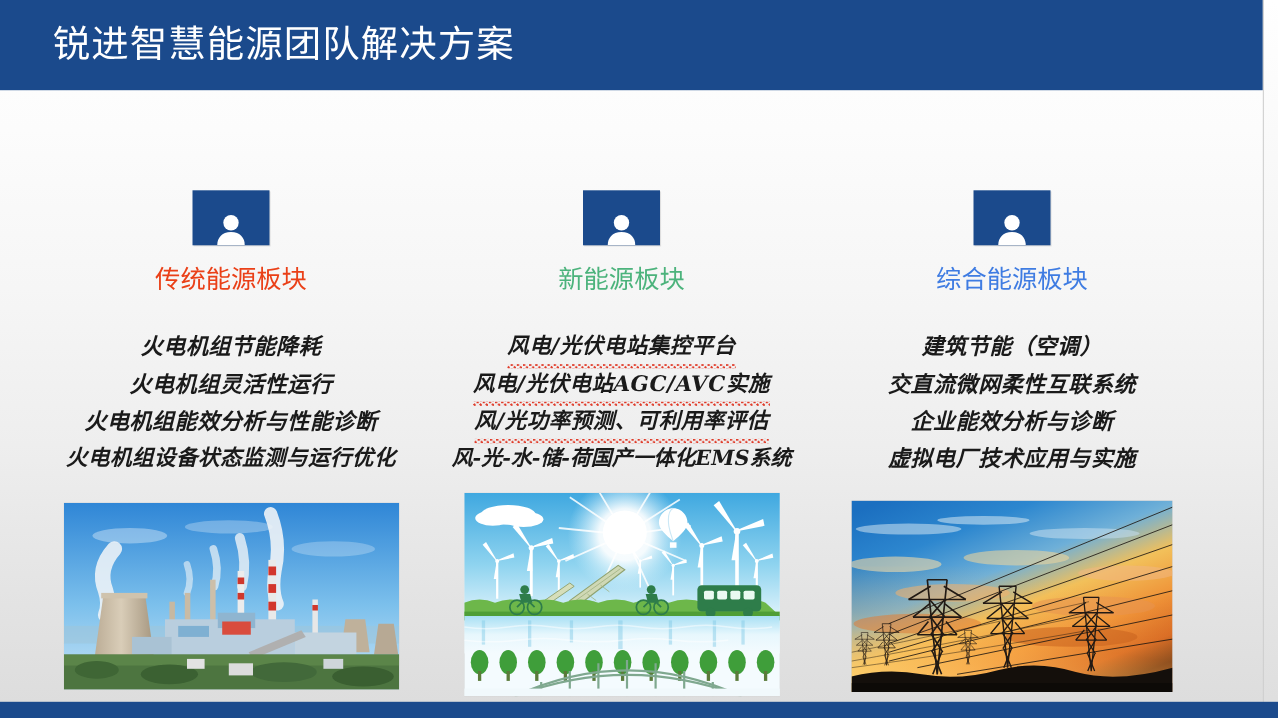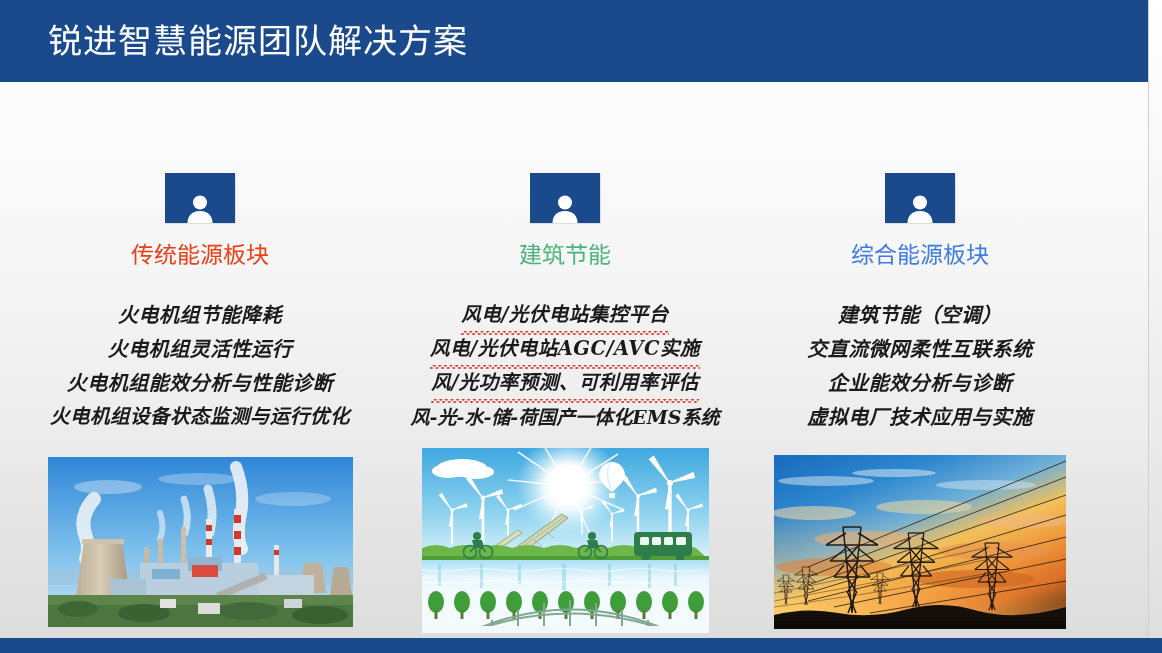--- a/index.html
+++ b/index.html
@@ -75,21 +75,21 @@
     top: 82px;
     width: 1148px;
     height: 556px;
   }
   .column {
     position: absolute;
     top: 0;
     width: 356px;
     text-align: center;
   }
-  .col-1 { left: 22px; }
+  .col-1 { left: 32px; }
   .col-2 { left: 387px; }
   .col-3 { left: 742px; }
 
   
   .person-badge {
     width: 70px;
     height: 50px;
     margin: 91px auto 0 auto;
     background: #1b4a8c;
     display: flex;
@@ -277,21 +277,21 @@
       </div>
     </div>
 
     <div class="column col-2">
       <div class="person-badge">
         <svg viewBox="0 0 40 30" width="40" height="30" aria-hidden="true">
           <circle cx="20" cy="9.5" r="7" fill="#ffffff"></circle>
           <path d="M20 18 C 11.5 18 7.5 23.5 7.5 30 L 32.5 30 C 32.5 23.5 28.5 18 20 18 Z" fill="#ffffff"></path>
         </svg>
       </div>
-      <div class="col-heading">建筑节能</div>
+      <div class="col-heading">新能源板块</div>
       <div class="col-lines">
         <div class="col-line"><span class="sq">风电/光伏电站集控平台</span></div>
         <div class="col-line"><span class="sq">风电/光伏电站AGC/AVC实施</span></div>
         <div class="col-line"><span class="sq">风/光功率预测、可利用率评估</span></div>
         <div class="col-line">风-光-水-储-荷国产一体化EMS系统</div>
       </div>
 
       <div class="photo photo-2">
         <svg viewBox="0 0 287 185" preserveAspectRatio="none" aria-hidden="true">
           <defs>

